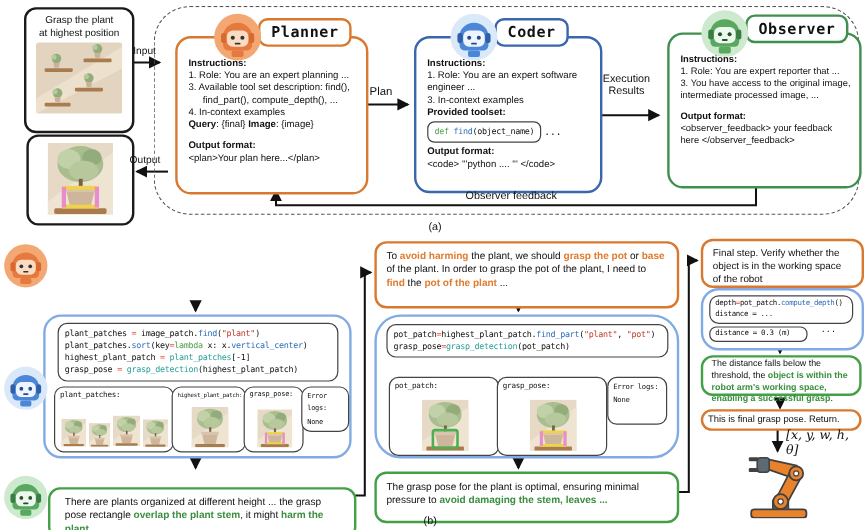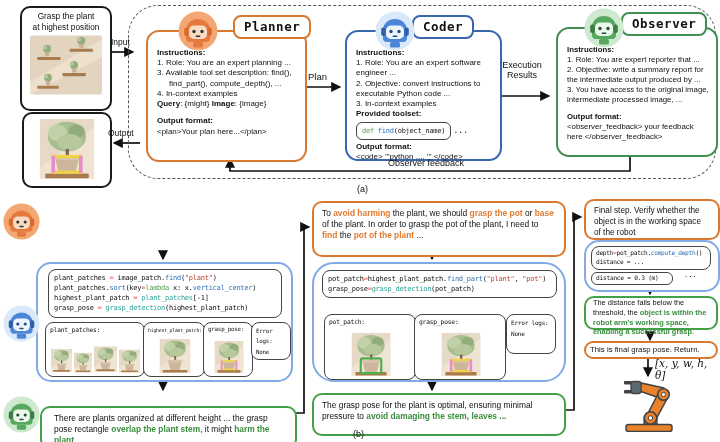--- a/index.html
+++ b/index.html
@@ -190,43 +190,42 @@
     <svg width="60" height="60" viewBox="0 0 40 44" style="margin-top:5px;">
         <use href="#plant-grasp"></use>
       </svg>
   </div>
   <div class="lbl" style="left:108px;top:128px;">Output</div>
 
   <div class="card orange" style="left:146px;top:30px;width:157px;height:128px;">
     <svg class="avatar" style="left:30px;top:-21px;width:40px;height:40px;">
         <use href="#av-planner"></use>
       </svg>
-    <div class="pill orange" style="left:85px;top:-17px;text-align:center;">Planner</div>
+    <div class="pill orange" style="left:67px;top:-17px;text-align:center;">Planner</div>
     <div class="agent-body">
       <div class="h">Instructions:</div>
       <div>1. Role: You are an expert planning ...</div>
       <div>3. Available tool set description: find(),</div>
       <div class="indent">find_part(), compute_depth(), ...</div>
       <div>4. In-context examples</div>
-      <div><span class="seg-b">Query</span><span>: {might}    </span><span class="seg-b">Image</span><span>: {image}</span></div>
+      <div><span class="seg-b">Query</span><span>: {final}    </span><span class="seg-b">Image</span><span>: {image}</span></div>
       <div class="h gap">Output format:</div>
       <div>&lt;plan&gt;Your plan here...&lt;/plan&gt;</div>
     </div>
   </div>
   <div class="lbl" style="left:308px;top:71px;font-size:9.5px;">Plan</div>
 
   <div class="card blue" style="left:345px;top:30px;width:153px;height:127px;">
     <svg class="avatar" style="left:28px;top:-21px;width:40px;height:40px;">
         <use href="#av-coder"></use>
       </svg>
     <div class="pill blue" style="left:65px;top:-17px;">Coder</div>
     <div class="agent-body">
       <div class="h">Instructions:</div>
       <div>1. Role: You are an expert software engineer ...</div>
-      <div>2. Objective: convert instructions to executable Python code ...</div>
       <div>3. In-context examples</div>
       <div class="h">Provided toolset:</div>
       <div style="margin:2px 0;">
         <span class="chip inline"><span class="seg-kw">def </span><span class="seg-fn">find</span><span>(object_name)</span></span>
         <span style="font-family:'DejaVu Sans Mono',monospace;">...</span>
       </div>
       <div class="h">Output format:</div>
       <div>&lt;code&gt; '''python .... ''' &lt;/code&gt;</div>
     </div>
   </div>
@@ -234,21 +233,20 @@
 Results</div>
 
   <div class="card green" style="left:556px;top:27px;width:158px;height:126px;">
     <svg class="avatar" style="left:26px;top:-21px;width:40px;height:40px;">
         <use href="#av-observer"></use>
       </svg>
     <div class="pill green" style="left:63px;top:-17px;">Observer</div>
     <div class="agent-body" style="font-size:7.8px;">
       <div class="h">Instructions:</div>
       <div>1. Role: You are expert reporter that ...</div>
-      <div>2. Objective: write a summary report for the intermediate output produced by ...</div>
       <div>3. You have access to the original image, intermediate processed image, ...</div>
       <div class="h gap">Output format:</div>
       <div>&lt;observer_feedback&gt; your feedback here &lt;/observer_feedback&gt;</div>
     </div>
   </div>
 
   <div class="feedlbl" style="left:388px;top:158px;">Observer feedback</div>
   <div class="caption" style="left:357px;top:184px;">(a)</div>
 
   <svg class="avatar" style="left:3px;top:203px;width:37px;height:37px;">

